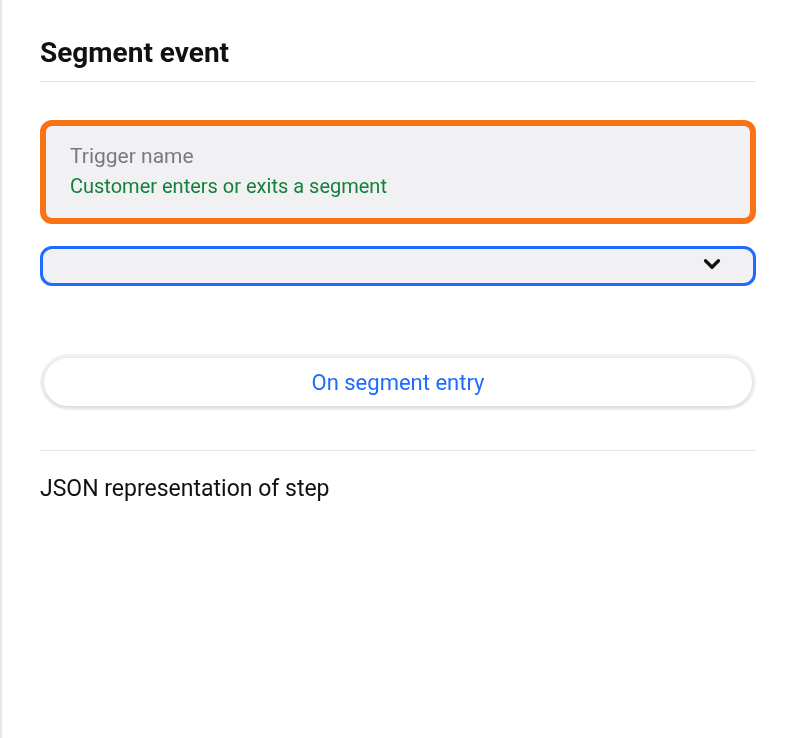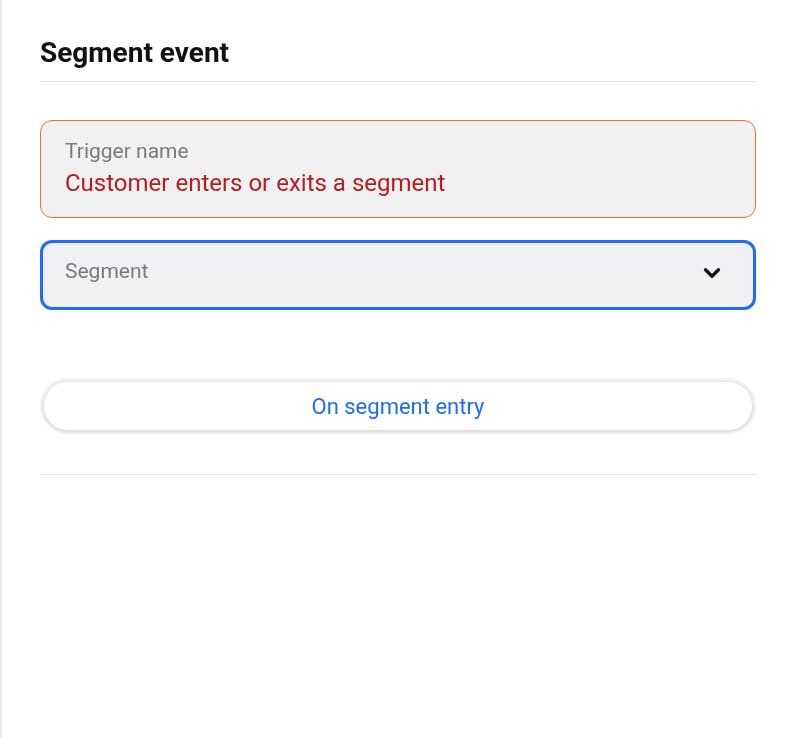--- a/index.html
+++ b/index.html
@@ -26,38 +26,38 @@
     font-weight: 700;
     margin-bottom: 12px;
   }
   .hr {
     border: none;
     border-top: 1px solid #e5e5e5;
     margin-bottom: 38px;
   }
   .field-box {
     background: #f1f1f3;
-    border: 1px solid #f97316;
+    border: 6px solid #f97316;
     border-radius: 12px;
     padding: 18px 20px 20px 24px;
     margin-bottom: 22px;
   }
   .field-box.selected {
     border: 3px solid #1f6bff;
     padding: 16px 22px 18px 22px;
     position: relative;
   }
   .field-label {
     color: #7a7a7e;
     font-size: 21px;
     margin-bottom: 6px;
   }
   .field-value {
-    color: #b91c1c;
-    font-size: 24px;
+    color: #15803d;
+    font-size: 20px;
   }
   .chevron {
     position: absolute;
     right: 28px;
     top: 50%;
     transform: translateY(-50%);
   }
   .spacer-46 { height: 46px; }
   .seg-toggle {
     background: #f2f3f5;
@@ -135,31 +135,31 @@
   <div class="title">Segment event</div>
 
   <hr class="hr">
 
   <div class="field-box">
     <div class="field-label">Trigger name</div>
     <div class="field-value">Customer enters or exits a segment</div>
   </div>
 
   <div class="field-box selected">
-    <div class="field-label">Segment</div>
     <span class="chevron">
       <svg width="26" height="26" viewBox="0 0 24 24" fill="none" stroke="#111" stroke-width="3" stroke-linecap="round" stroke-linejoin="round">
           <polyline points="6 9 12 15 18 9"></polyline>
         </svg>
     </span>
   </div>
 
   <div class="spacer-46"></div>
 
   <div class="seg-toggle">
     <div class="seg-opt active">On segment entry</div>
   </div>
 
   <hr class="hr2">
 
 
+  <div class="adv-desc">JSON representation of step</div>
 
 </div>
 
 </body></html>

